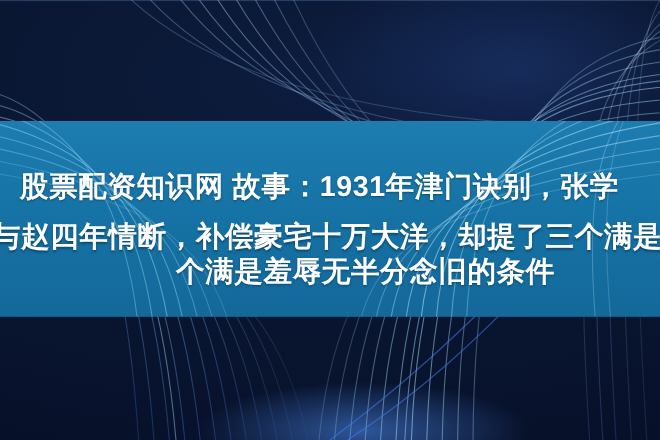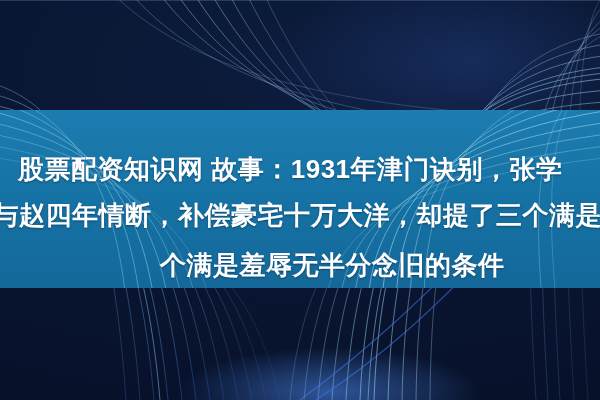--- a/index.html
+++ b/index.html
@@ -63,21 +63,21 @@
     white-space: nowrap;
     color: #ffffff;
     font-weight: 700;
     font-size: 26px;
     letter-spacing: 0.5px;
     line-height: 1;
     text-shadow: 0 1px 2px rgba(3, 26, 48, 0.45);
   }
   .line-1 { left: 18px;  top: 46px; }
   .line-2 { left: -34px; top: 92px; }
-  .line-3 { left: 160px; top: 142px; }
+  .line-3 { left: 160px; top: 123px; }
 
   
   .top-hairline {
     position: absolute;
     left: 0; top: 0;
     width: 600px; height: 1px;
     background: rgba(120, 170, 230, 0.25);
   }
 </style>
 </head>

